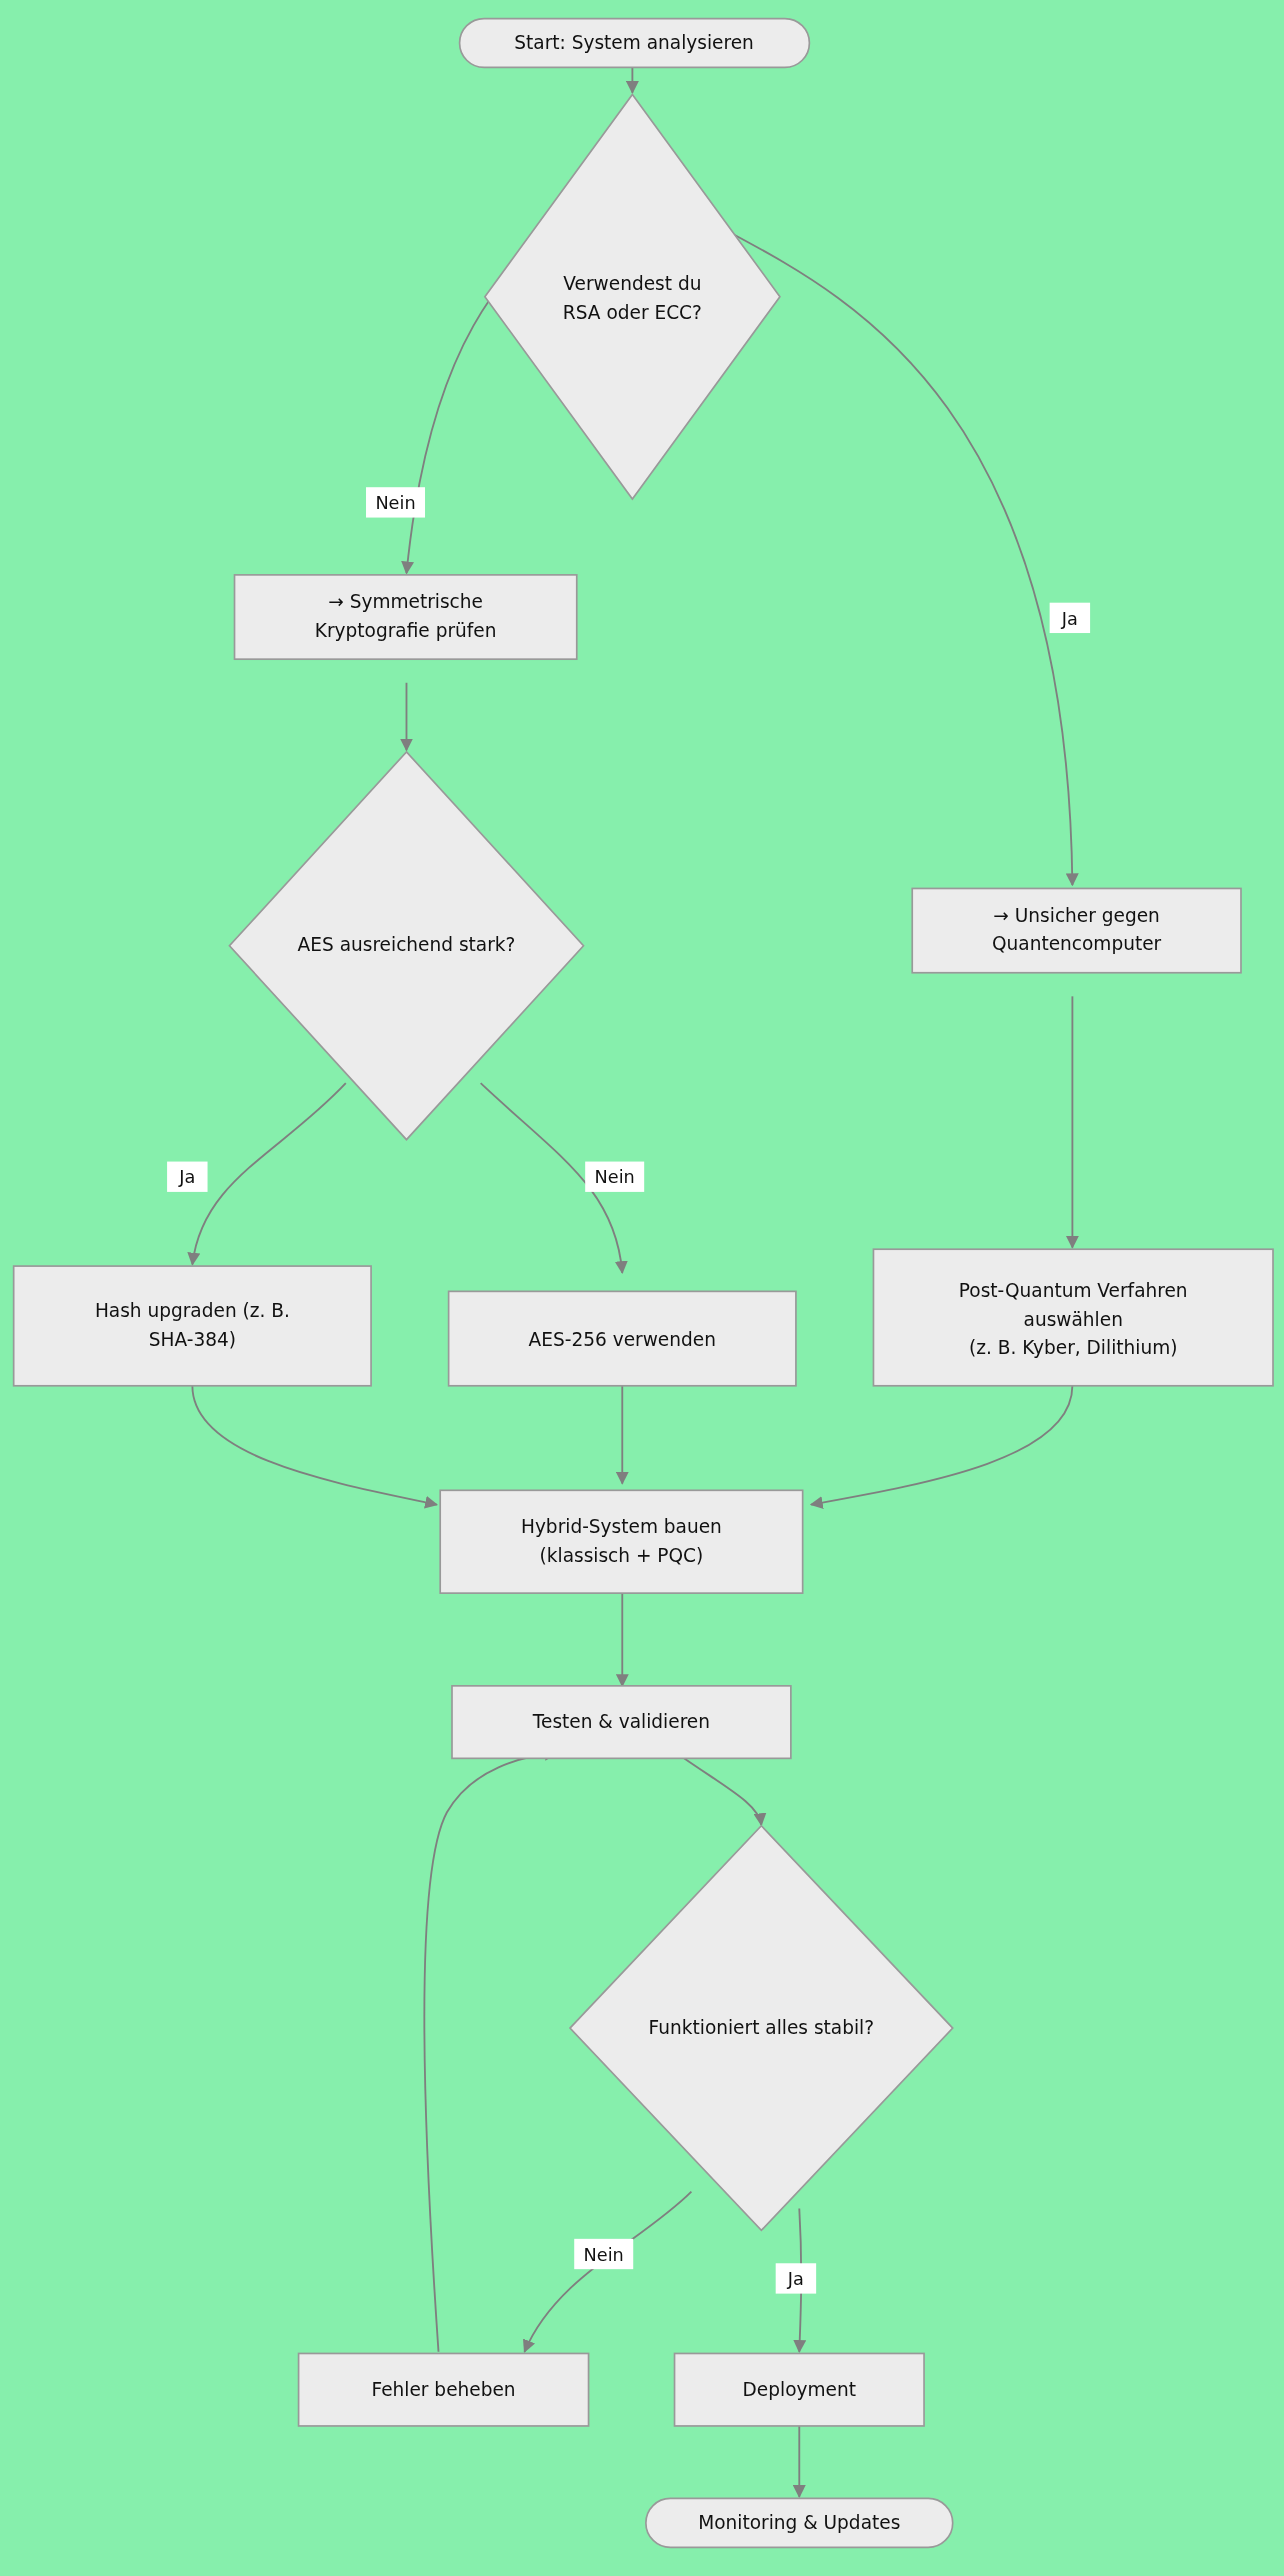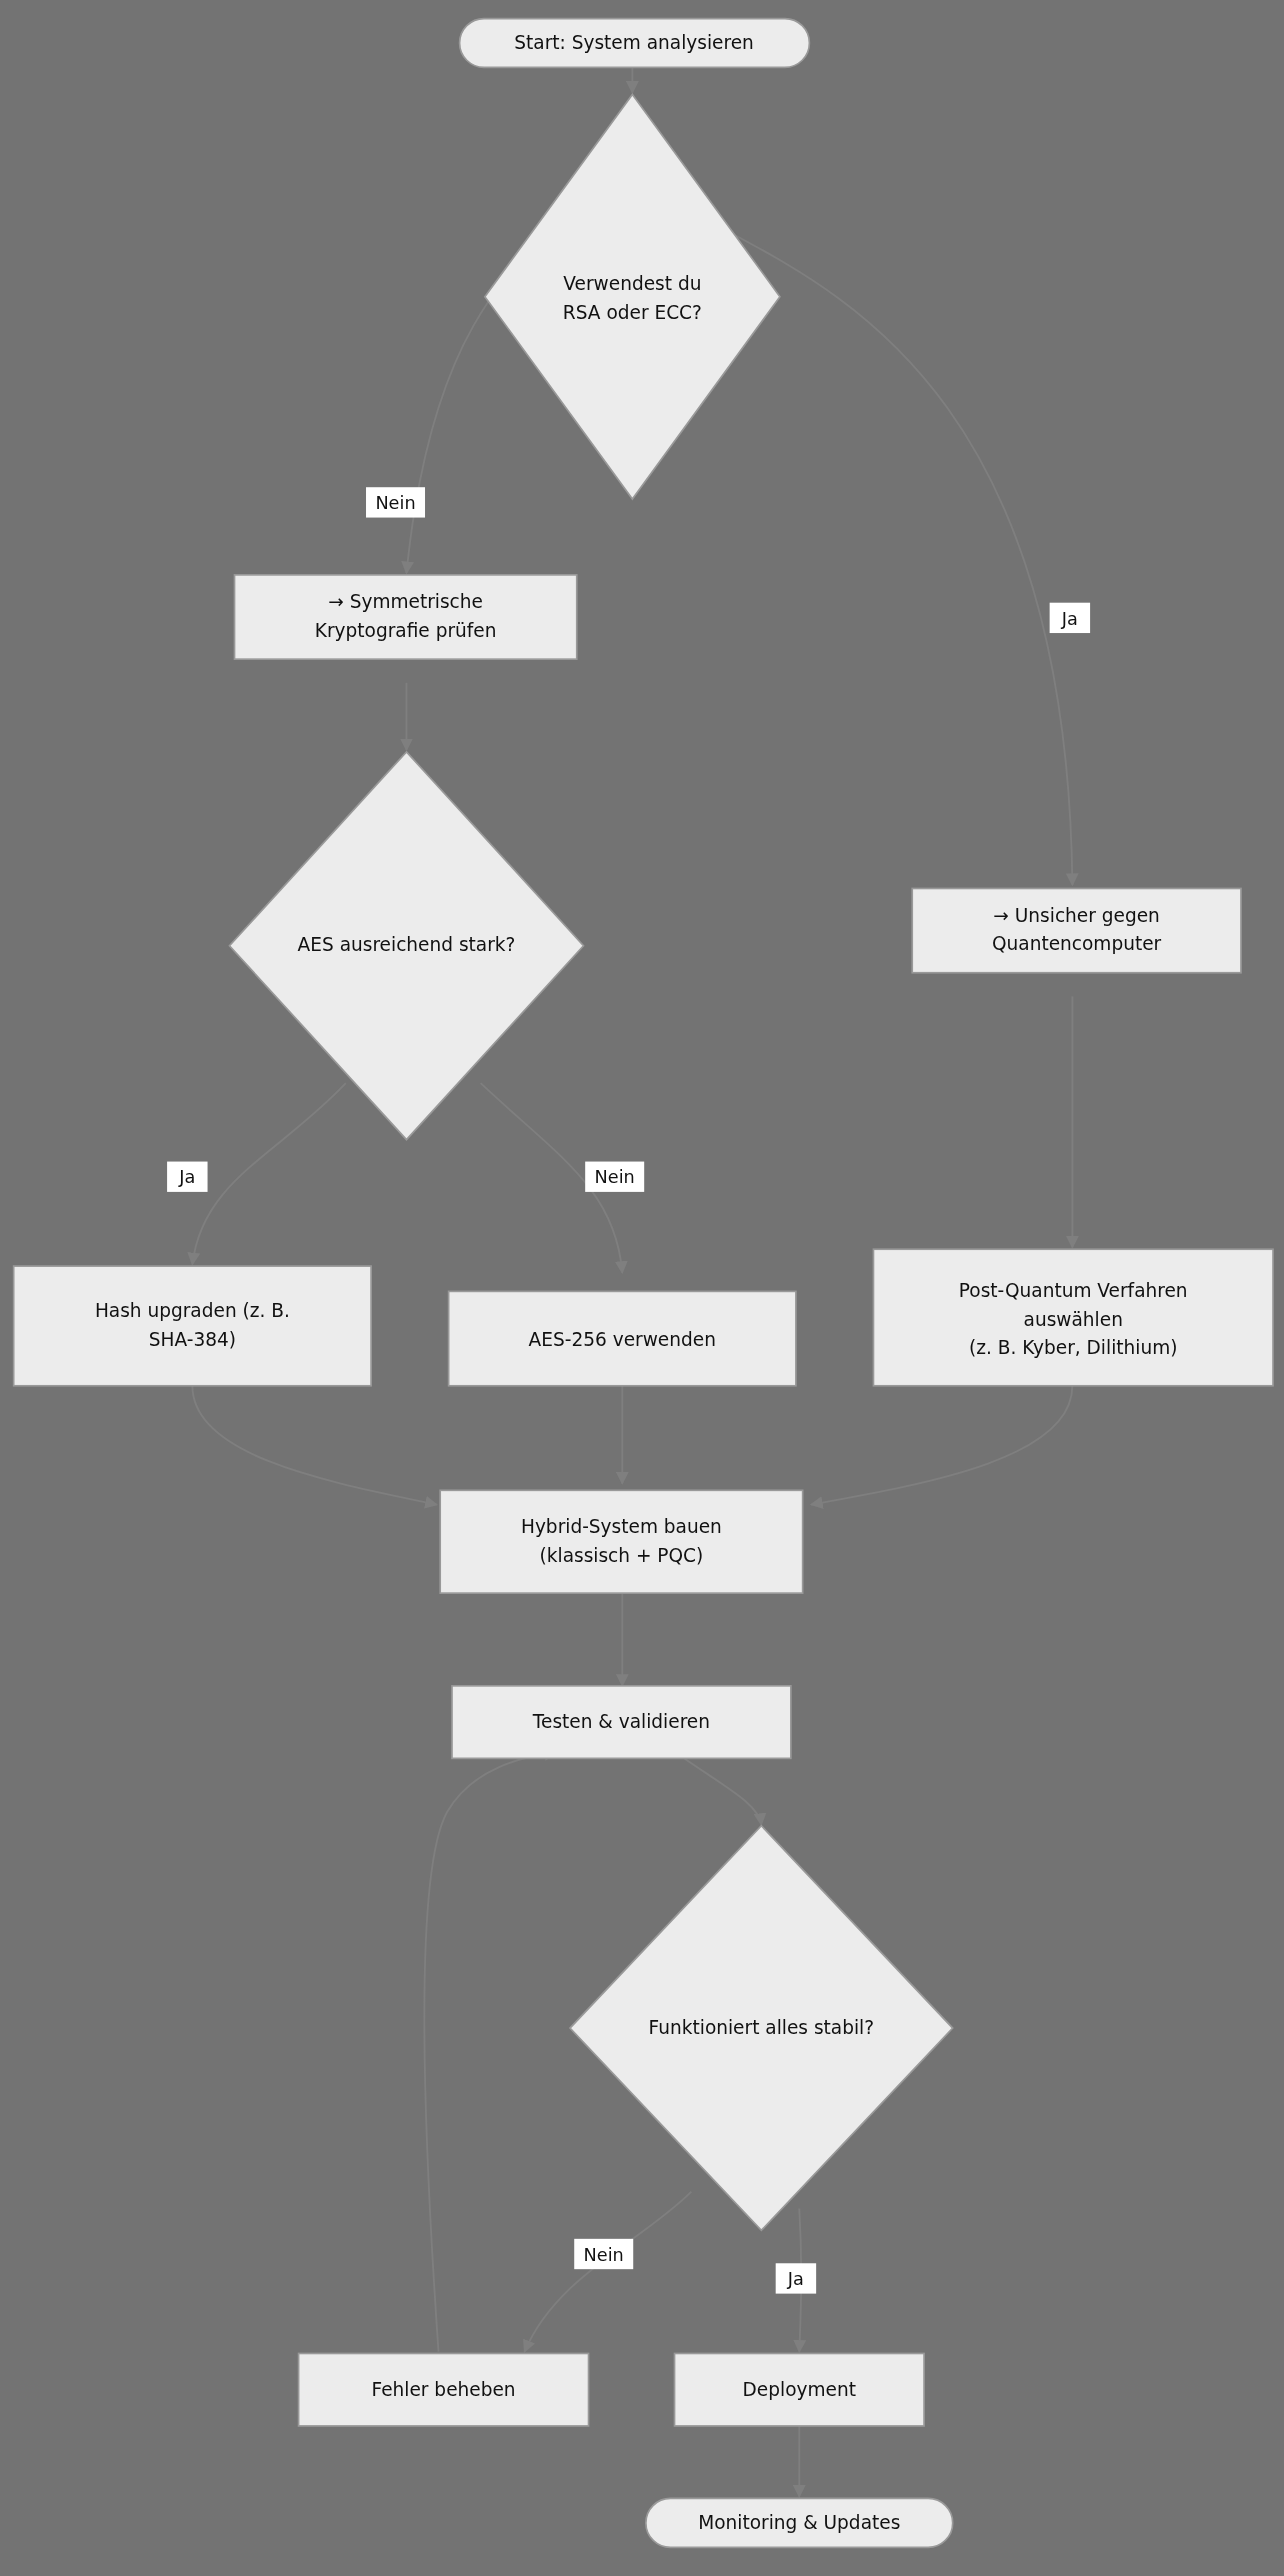--- a/index.html
+++ b/index.html
@@ -4,21 +4,21 @@
 <style>
   html, body {
     margin: 0;
     padding: 0;
     background: #000000;
   }
   #canvas {
     position: relative;
     width: 1285px;
     height: 2576px;
-    background: #737373;
+    background: #86efac;
     overflow: hidden;
   }
   svg#flow {
     position: absolute;
     top: 0;
     left: 0;
     width: 1285px;
     height: 2576px;
   }
   .node-shape {

